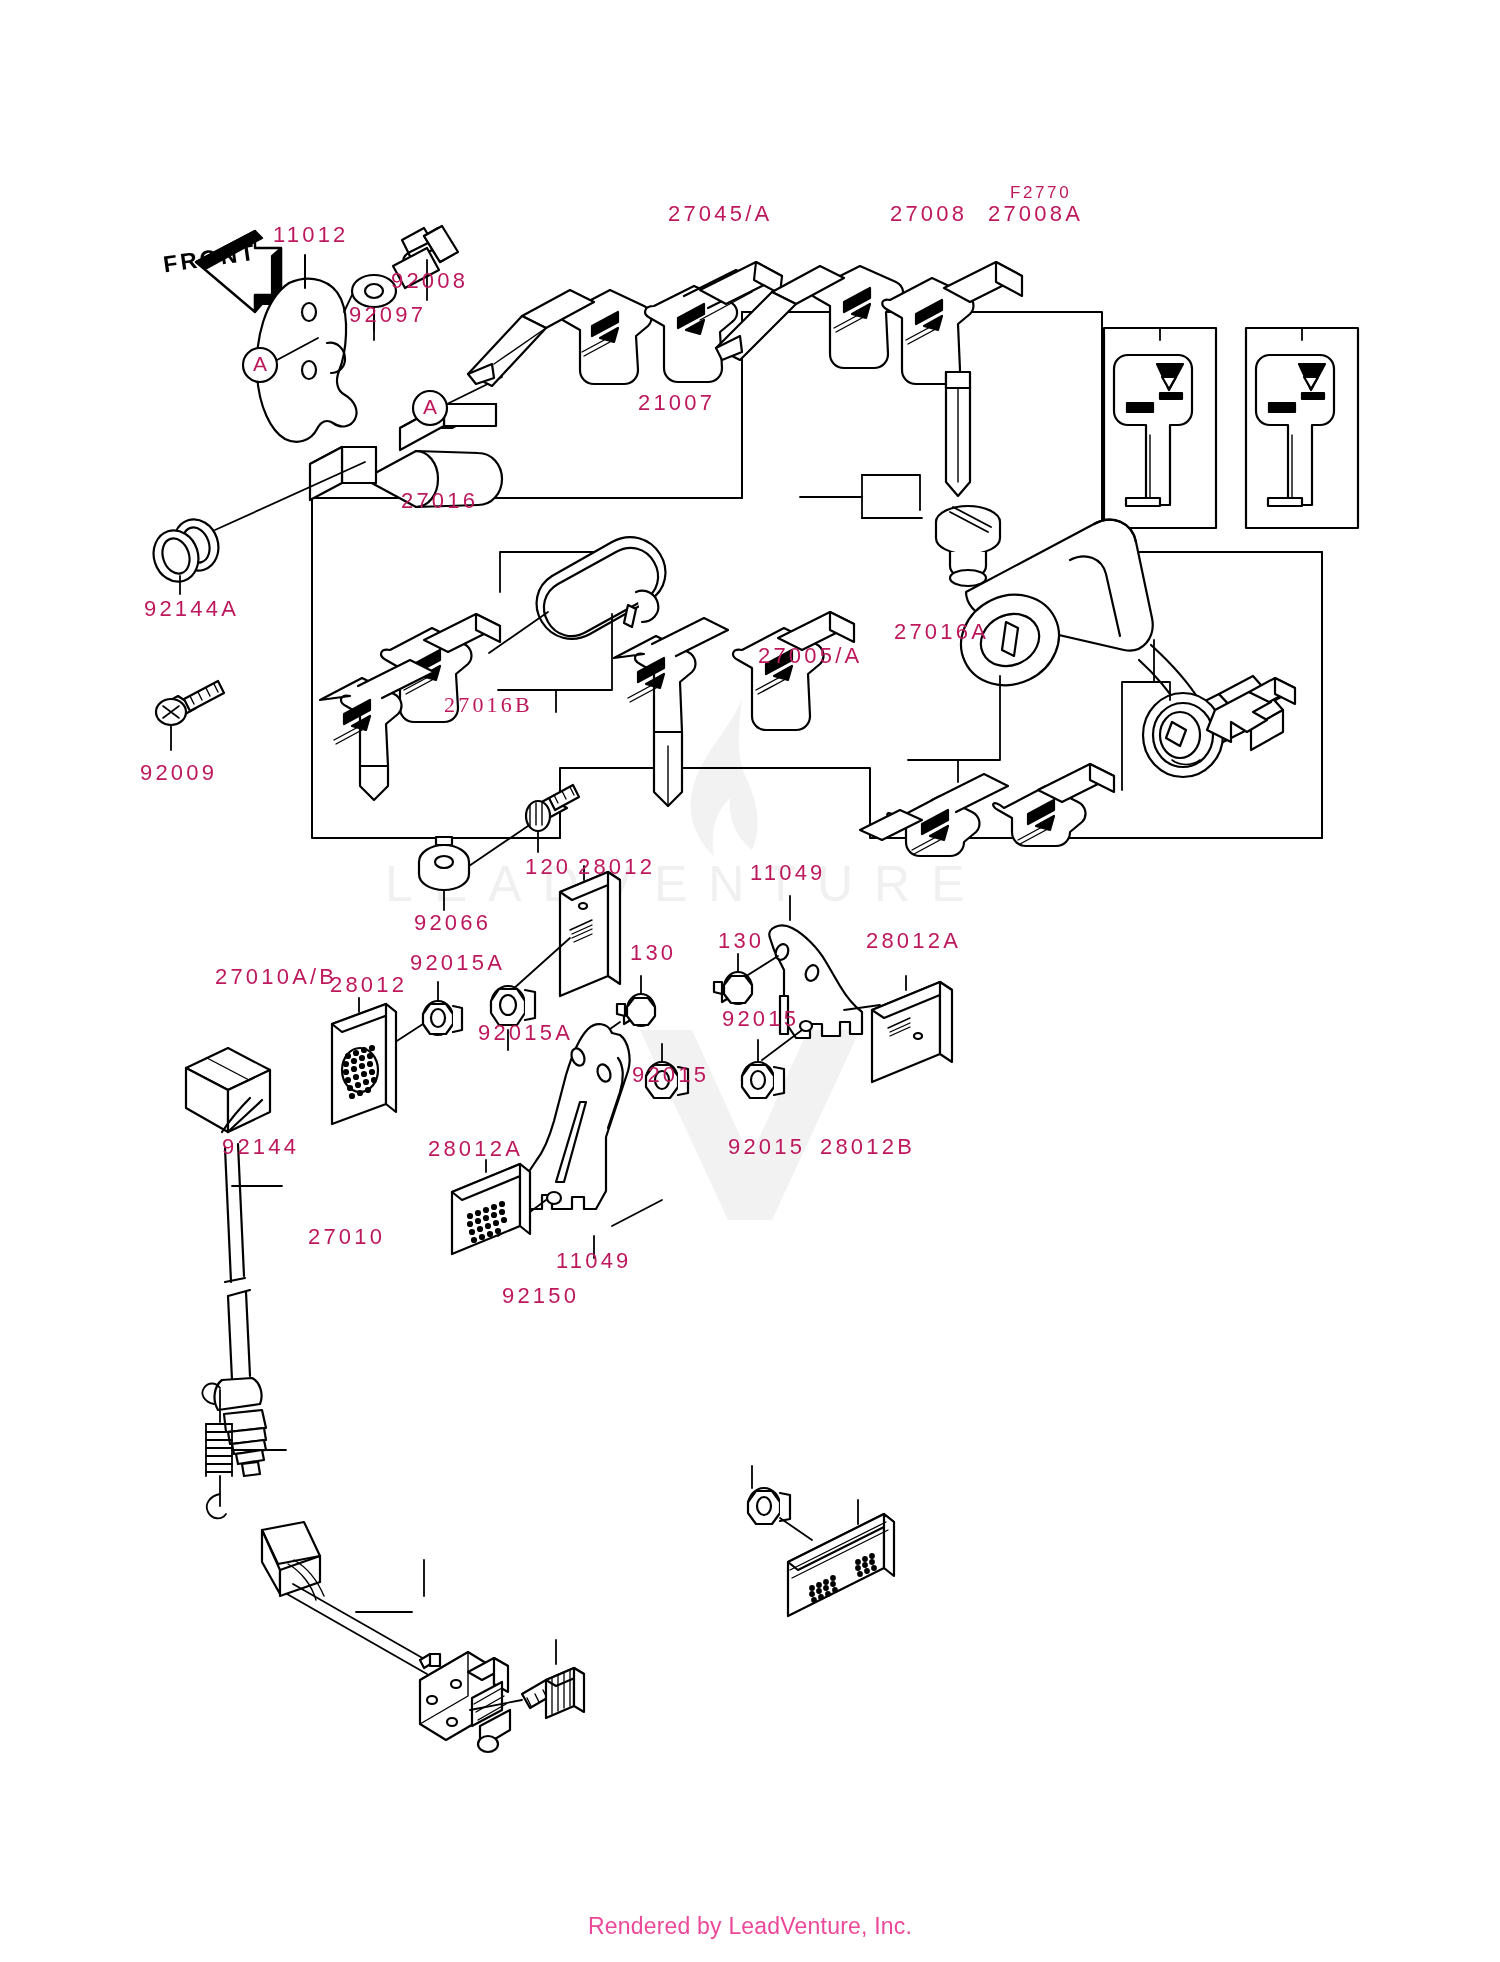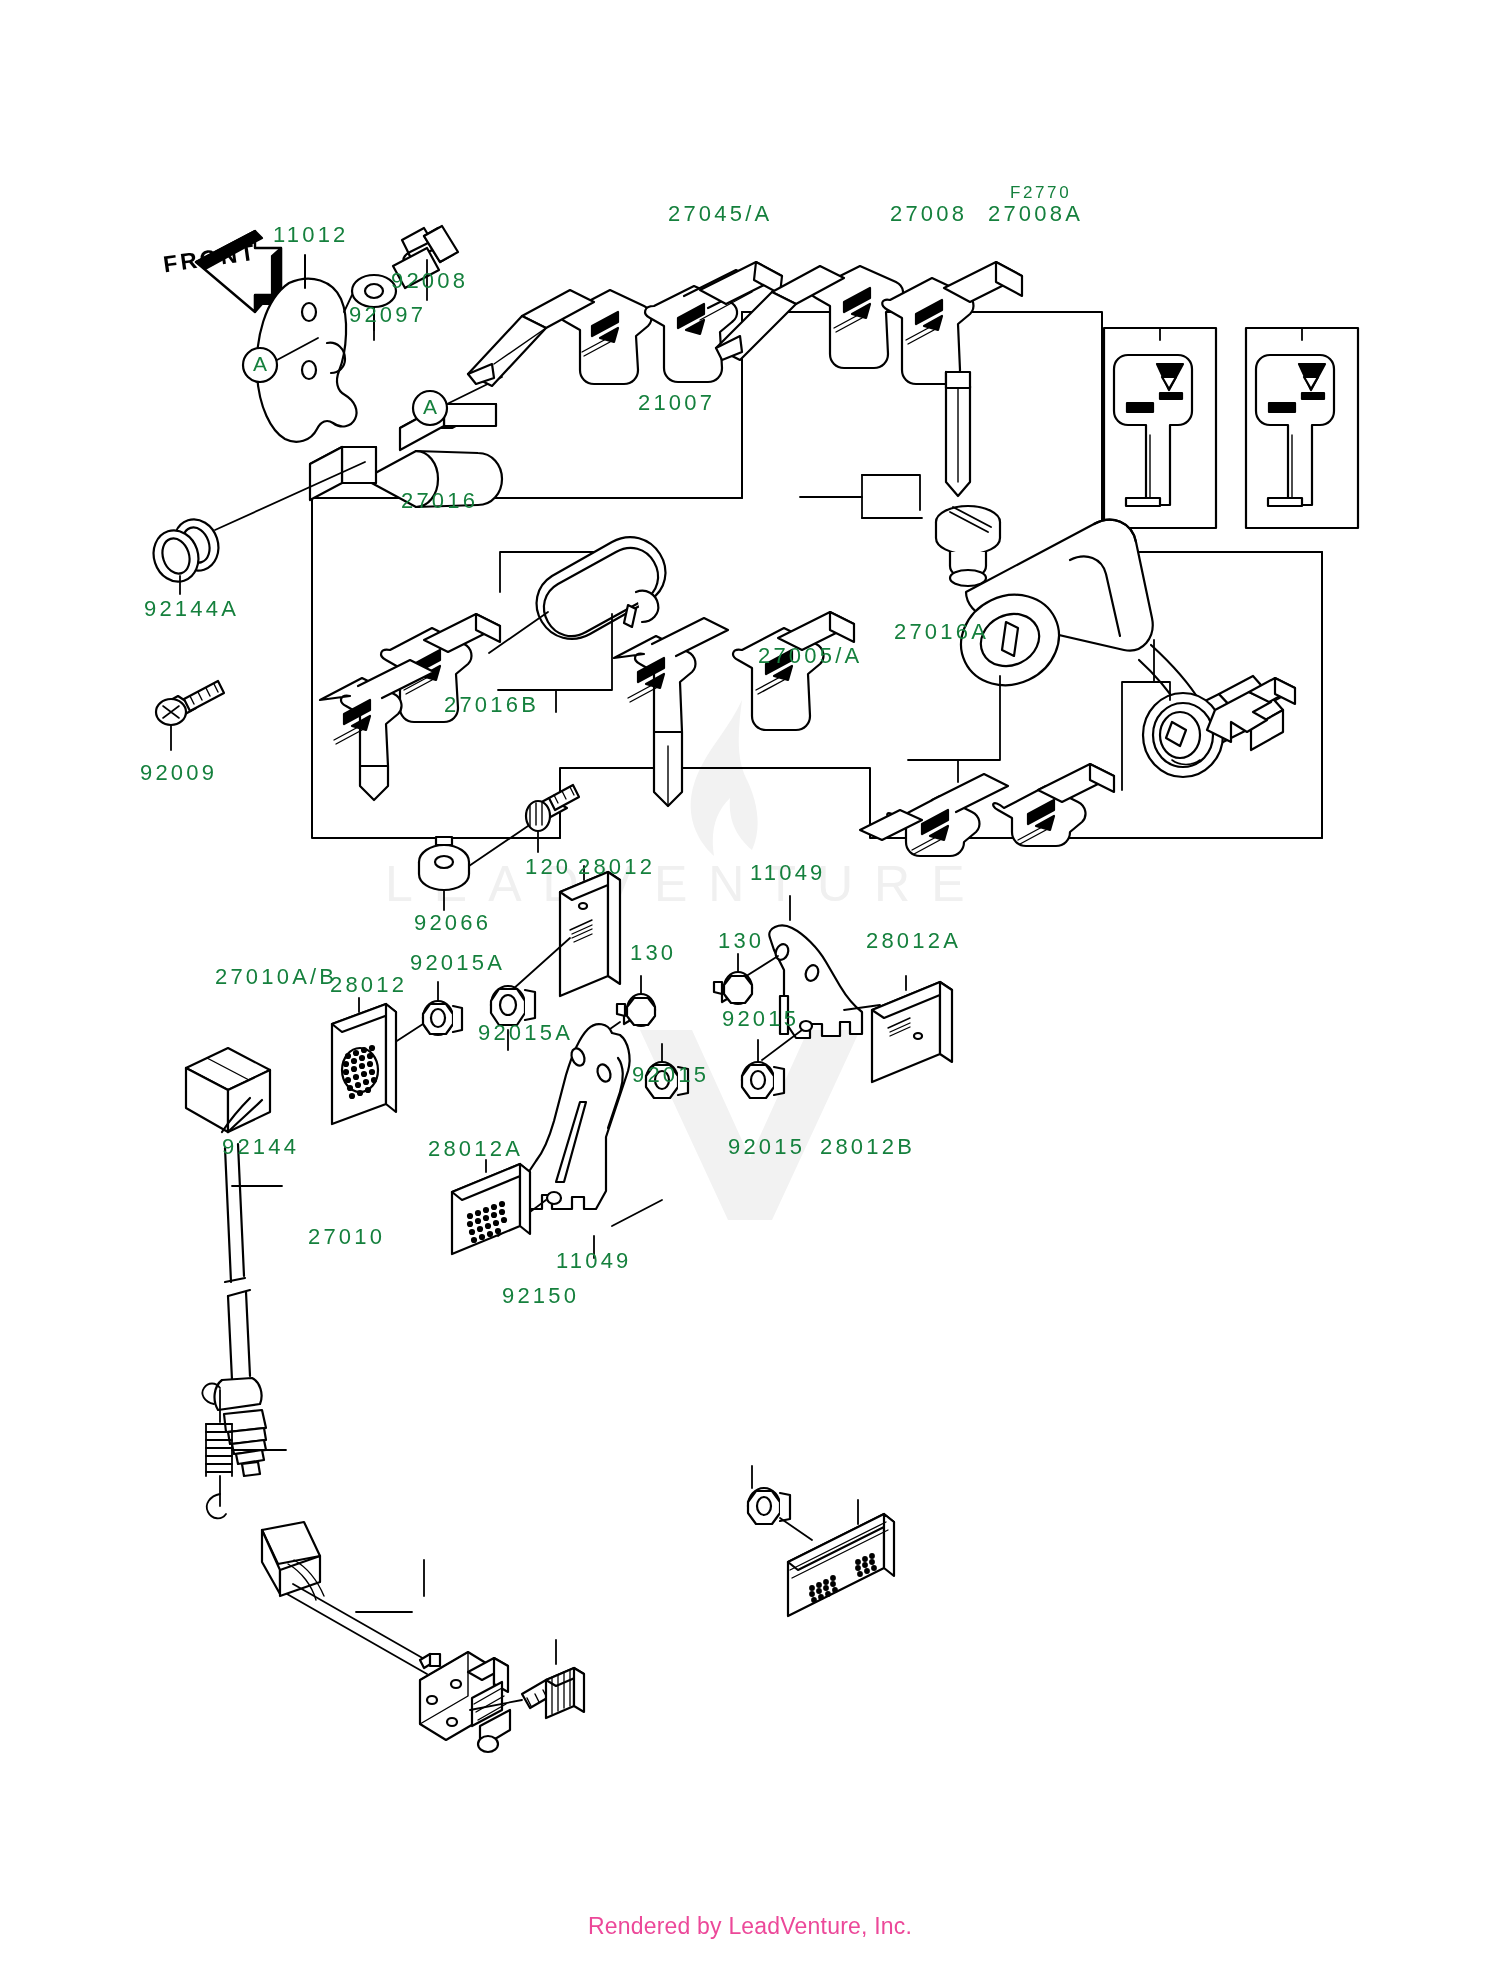--- a/index.html
+++ b/index.html
@@ -24,21 +24,21 @@
     left: 0;
     top: 0;
     width: 1500px;
     height: 1962px;
   }
   .lbl {
     position: absolute;
     font-family: "Liberation Sans", sans-serif;
     font-size: 22px;
     letter-spacing: 3.2px;
-    color: #15803d;
+    color: #be185d;
     white-space: nowrap;
     line-height: 1;
   }
   .lbl.small {
     font-size: 17px;
     letter-spacing: 2.6px;
   }
   .footer {
     position: absolute;
     left: 0;
@@ -646,21 +646,21 @@
   <div class="lbl" style="left:273px; top:224px;">11012</div>
   <div class="lbl" style="left:391px; top:270px;">92008</div>
   <div class="lbl" style="left:349px; top:304px;">92097</div>
   <div class="lbl" style="left:668px; top:203px;">27045/A</div>
   <div class="lbl" style="left:890px; top:203px;">27008</div>
   <div class="lbl" style="left:988px; top:203px;">27008A</div>
   <div class="lbl small" style="left:1010px; top:184px;">F2770</div>
   <div class="lbl" style="left:638px; top:392px;">21007</div>
   <div class="lbl" style="left:401px; top:490px;">27016</div>
   <div class="lbl" style="left:144px; top:598px;">92144A</div>
-  <div class="lbl" style="left:444px; top:694px;">27016B</div>
+  <div class="lbl" style="left:444px; top:694px;font-family:Liberation Serif, serif;">27016B</div>
   <div class="lbl" style="left:758px; top:645px;">27005/A</div>
   <div class="lbl" style="left:894px; top:621px;">27016A</div>
   <div class="lbl" style="left:140px; top:762px;">92009</div>
   <div class="lbl" style="left:525px; top:856px;">120</div>
   <div class="lbl" style="left:578px; top:856px;">28012</div>
   <div class="lbl" style="left:414px; top:912px;">92066</div>
   <div class="lbl" style="left:750px; top:862px;">11049</div>
   <div class="lbl" style="left:718px; top:930px;">130</div>
   <div class="lbl" style="left:866px; top:930px;">28012A</div>
   <div class="lbl" style="left:410px; top:952px;">92015A</div>

